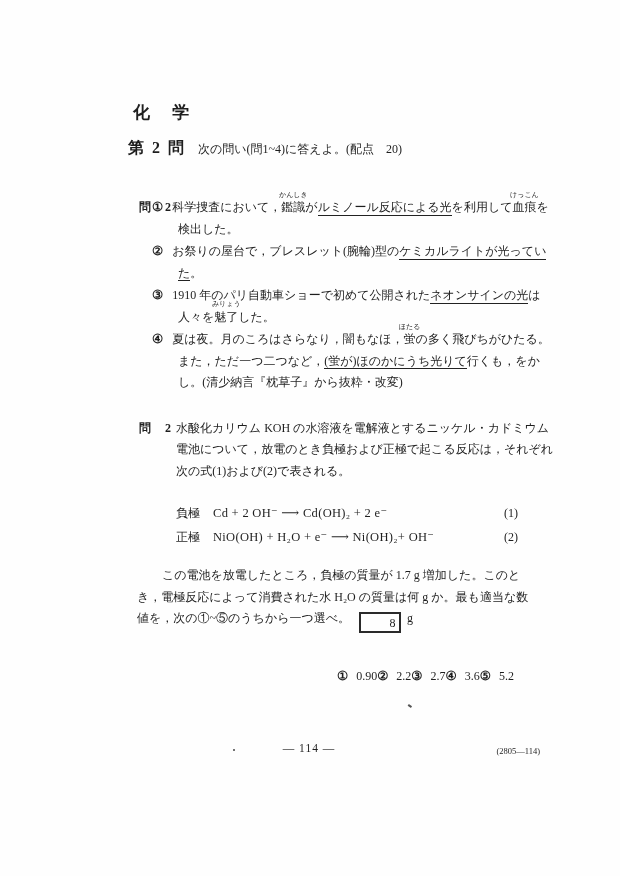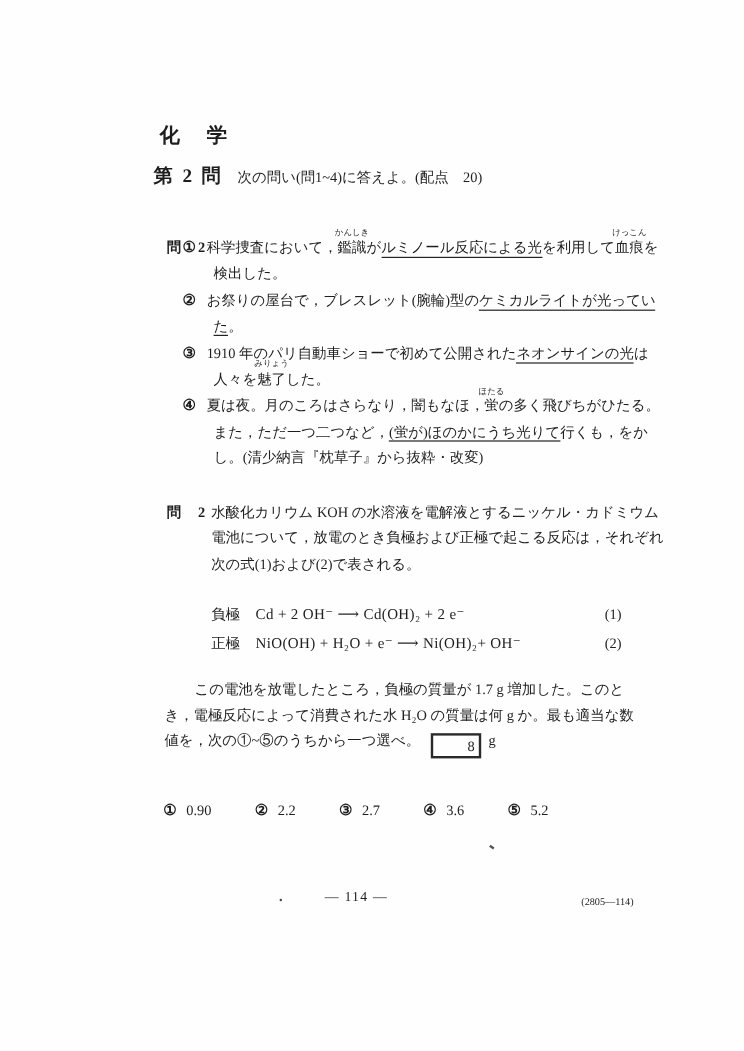--- a/index.html
+++ b/index.html
@@ -46,26 +46,26 @@
     margin: 0 6px 0 9px;
     font-size: 12px;
   }
   .equations { margin: 19px 0 0 46px; width: 342px; }
   .eq { display: flex; align-items: baseline; line-height: 24px; }
   .eq-side { margin-right: 13px; white-space: nowrap; }
   .eq-formula { flex: 1; font-size: 12.5px; letter-spacing: 0.3px; white-space: nowrap; }
   .eq-num { margin-left: 8px; }
   .followup { margin-top: 16px; margin-left: 7px; width: 392px; text-indent: 25px; }
   .choices {
-    display: flex; justify-content: flex-start;
-    margin: 33px 0 0 6px; width: 378px; gap: 36px;
+    display: flex; justify-content: flex-end;
+    margin: 33px 0 0 6px; width: 378px;
   }
   .choice { white-space: nowrap; }
   .choice .opt-num { margin-right: 8px; }
-  .footer { position: absolute; top: 738px; left: 0; width: 594px; height: 20px; }
+  .footer { position: absolute; top: 738px; left: 12px; width: 594px; height: 20px; }
   .page-num {
     position: absolute; left: 0; right: 0; text-align: center;
     font-size: 11.5px; letter-spacing: 1px;
   }
   .doc-code { position: absolute; right: 66px; top: 3px; font-size: 8.5px; }
   .speck-dot {
     position: absolute; left: 233px; top: 749px;
     width: 2px; height: 2px; background: #444; border-radius: 50%;
   }
   .speck-tick {

